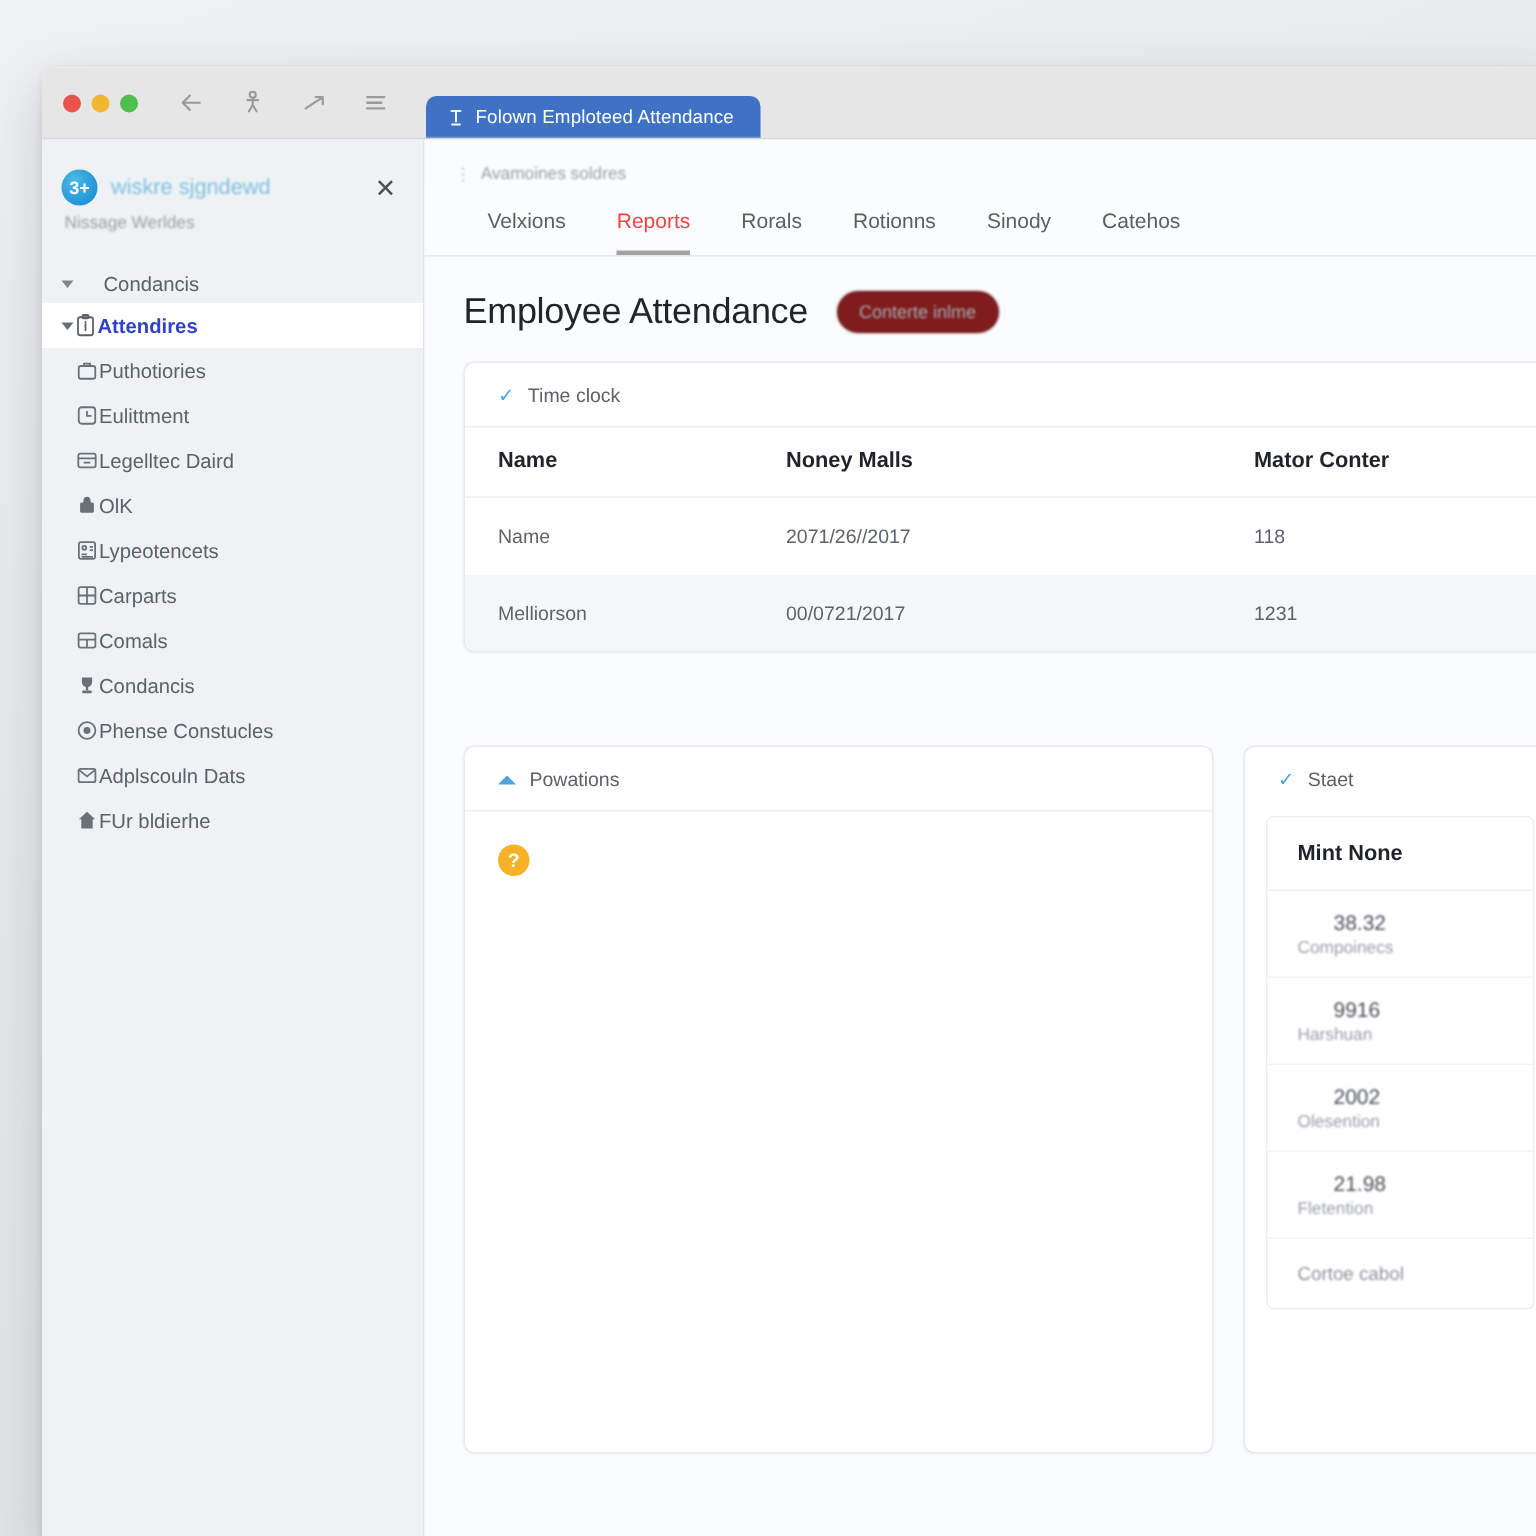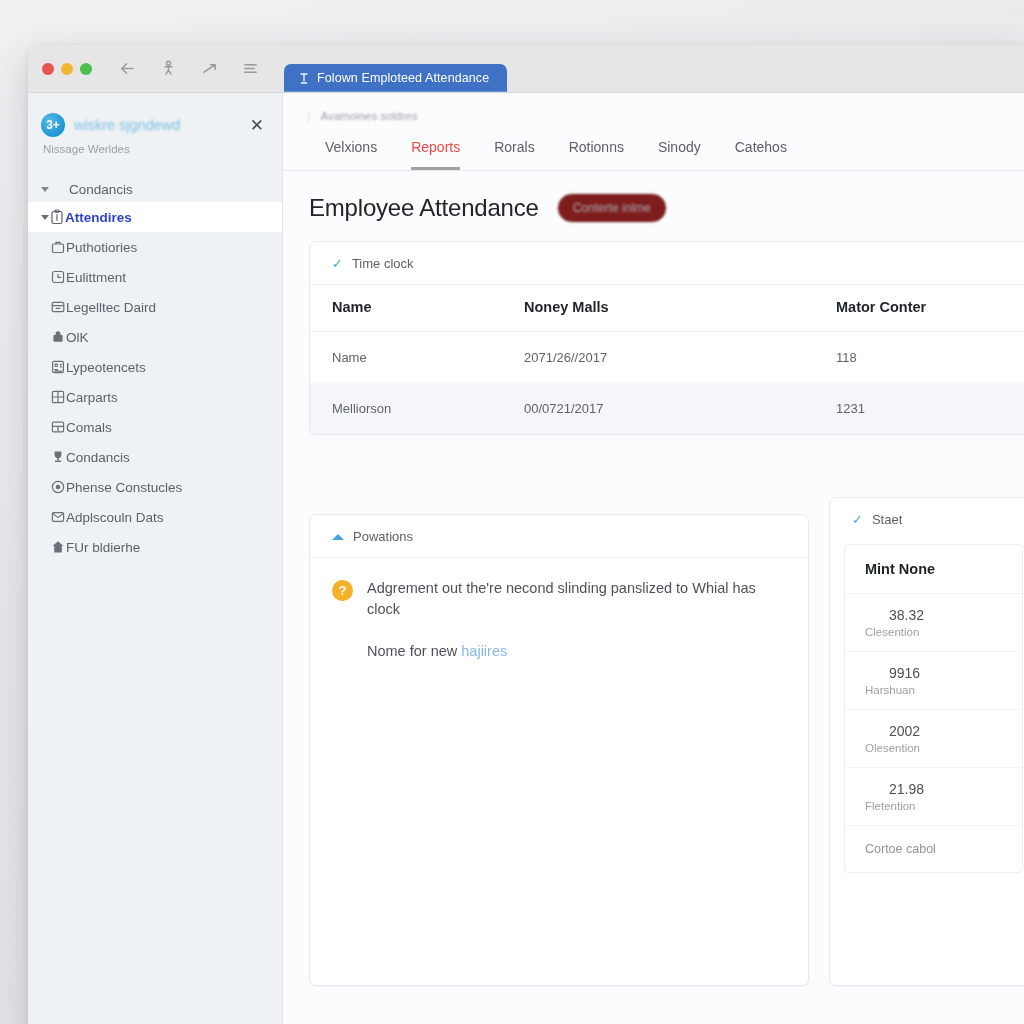--- a/index.html
+++ b/index.html
@@ -311,21 +311,20 @@
     padding-right: 0;
   }
   .panel-left {
     flex: 0 0 498px;
     background: #fff;
     border: 1px solid #e6eaee;
     border-radius: 7px;
     box-shadow: 0 1px 2px rgba(30,40,60,.035);
     min-height: 470px;
     overflow: hidden;
-    margin-top: 17px;
   }
   .panel-left .card-head {
     border-bottom: 1px solid #eef1f4;
   }
   .notice {
     display: flex;
     gap: 14px;
     padding: 20px 24px 0 22px;
   }
   .badge-q {
@@ -644,40 +643,34 @@
 
         <div class="panels">
 
           <section class="panel-left">
             <div class="card-head">
               <span class="chev-up"></span>
               <span>Powations</span>
             </div>
             <div class="notice">
               <span class="badge-q">?</span>
-              <div class="notice-body">
-                <div class="notice-text">Adgrement out the're necond slinding panslized to Whial has clock</div>
-                <div class="notice-sub">
-                  <span>Nome for new </span><span class="link">hajiires</span>
-                </div>
-              </div>
             </div>
           </section>
 
           <section class="panel-right">
             <div class="card-head">
               <span class="check">✓</span>
               <span>Staet</span>
             </div>
             <div class="inner-list">
               <div class="il-head">Mint None</div>
 
               <div class="il-row">
                 <div class="il-val">38.32</div>
-                <div class="il-lbl">Clesention</div>
+                <div class="il-lbl">Compoinecs</div>
               </div>
               <div class="il-row">
                 <div class="il-val">9916</div>
                 <div class="il-lbl">Harshuan</div>
               </div>
               <div class="il-row">
                 <div class="il-val">2002</div>
                 <div class="il-lbl">Olesention</div>
               </div>
               <div class="il-row">

